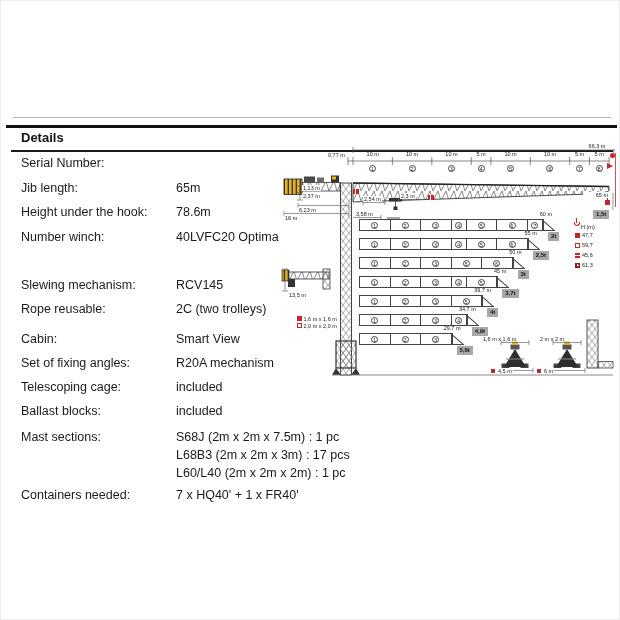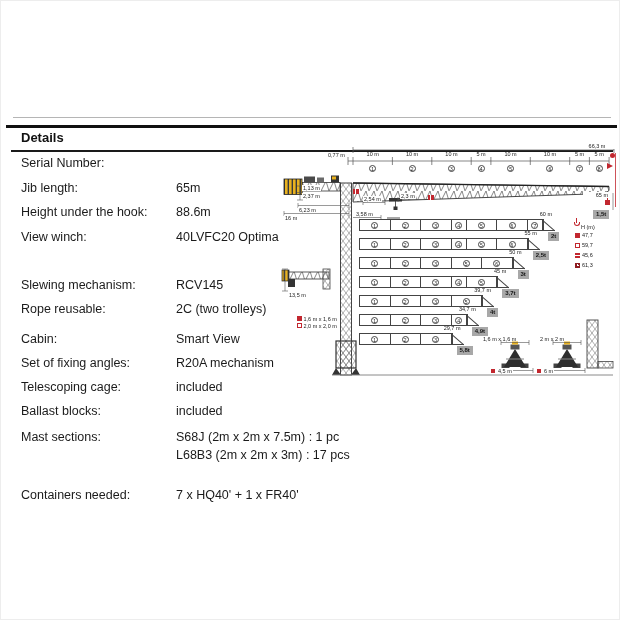--- a/index.html
+++ b/index.html
@@ -70,39 +70,41 @@
   <div id="ln-thin" class="hline"></div>
   <div id="ln-thick" class="hline"></div>
   <div id="details-title">Details</div>
   <div id="ln-mid" class="hline"></div>
 
   <div class="drow" style="top:152px">
     <span class="dlabel">Serial Number:</span><span></span></div>
   <div class="drow" style="top:177px">
     <span class="dlabel">Jib length:</span><span>65m</span></div>
   <div class="drow" style="top:201px">
-    <span class="dlabel">Height under the hook:</span><span>88.6m</span></div>
+    <span class="dlabel">Height under the hook:</span><span>78.6m</span></div>
   <div class="drow" style="top:226px">
-    <span class="dlabel">View winch:</span><span>40LVFC20 Optima</span></div>
+    <span class="dlabel">Number winch:</span><span>40LVFC20 Optima</span></div>
   <div class="drow" style="top:274px">
     <span class="dlabel">Slewing mechanism:</span><span>RCV145</span></div>
   <div class="drow" style="top:298px">
     <span class="dlabel">Rope reusable:</span><span>2C (two trolleys)</span></div>
   <div class="drow" style="top:328px">
     <span class="dlabel">Cabin:</span><span>Smart View</span></div>
   <div class="drow" style="top:352px">
     <span class="dlabel">Set of fixing angles:</span><span>R20A mechanism</span></div>
   <div class="drow" style="top:400px">
     <span class="dlabel">Ballast blocks:</span><span>included</span></div>
   <div class="drow" style="top:376px">
     <span class="dlabel">Telescoping cage:</span><span>included</span></div>
   <div class="drow" style="top:426px">
     <span class="dlabel">Mast sections:</span><span>S68J (2m x 2m x 7.5m) : 1 pc</span></div>
   <div class="drow cont" style="top:444px">
     <span>L68B3 (2m x 2m x 3m) : 17 pcs</span></div>
+  <div class="drow cont" style="top:462px">
+    <span>L60/L40 (2m x 2m x 2m) : 1 pc</span></div>
   <div class="drow" style="top:484px">
     <span class="dlabel">Containers needed:</span><span>7 x HQ40' + 1 x FR40'</span></div>
 
   <svg style="position:absolute;left:280px;top:142px" width="340" height="238" viewBox="280 142 340 238">
     <defs>
       <pattern id="lat" width="6" height="8" patternUnits="userSpaceOnUse">
         <path d="M0,0 L6,8 M6,0 L0,8" stroke="#777" stroke-width="0.6"></path>
       </pattern>
       <pattern id="truss" width="8" height="10" patternUnits="userSpaceOnUse">
         <path d="M0,10 L5,0 M5,0 L8,10" stroke="#555" stroke-width="0.7"></path>

